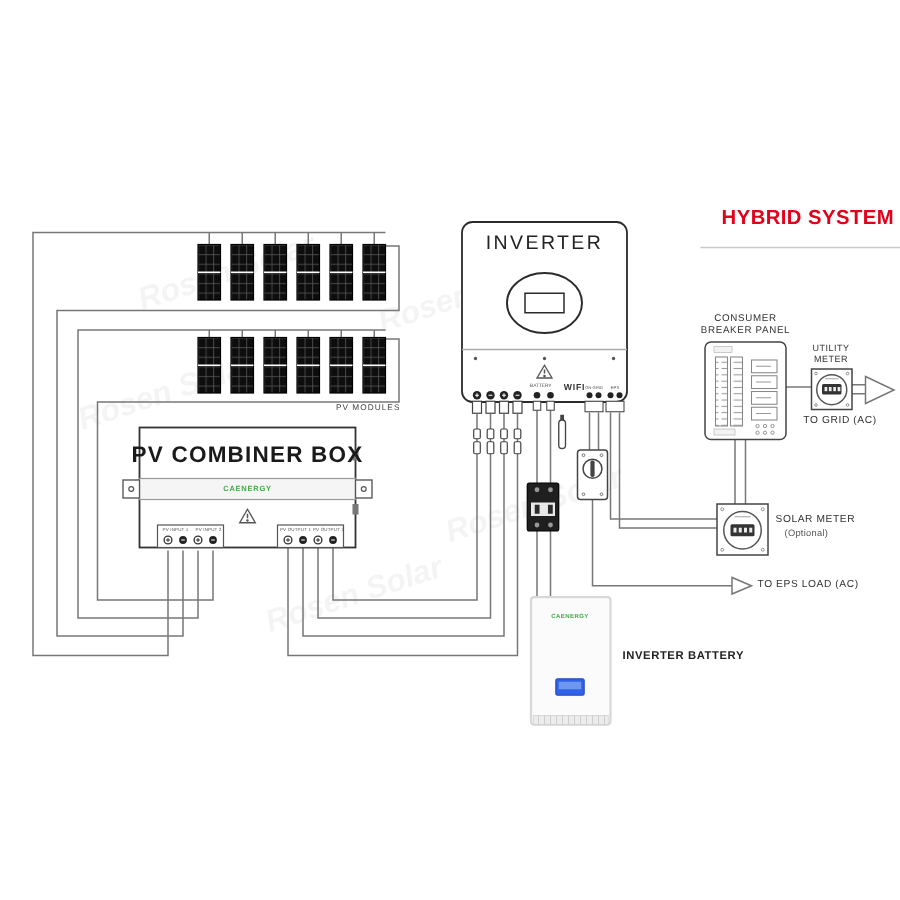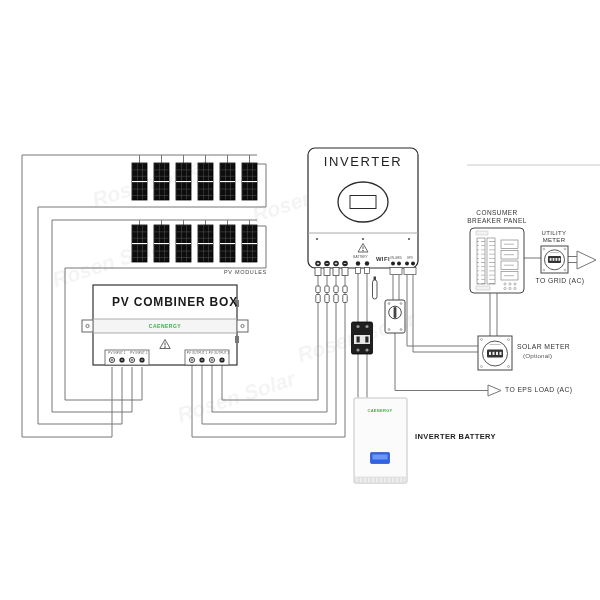--- a/index.html
+++ b/index.html
@@ -4,21 +4,21 @@
 <style>
   html,body{margin:0;padding:0;background:#fff;}
   #stage{position:relative;width:600px;height:600px;background:#ffffff;overflow:hidden;
          font-family:"Liberation Sans",sans-serif;}
   #wiresvg{position:absolute;left:0;top:0;}
   .lbl{position:absolute;white-space:nowrap;color:#333;line-height:1;}
   .ctr{transform:translateX(-50%);}
   .rgt{transform:translateX(-100%);}
   .title{font-size:13.5px;font-weight:700;color:#e2001a;letter-spacing:.3px;}
   .pvmod{font-size:5.5px;letter-spacing:.7px;color:#444;}
-  .comb-title{font-size:12px;font-weight:650;letter-spacing:.8px;color:#1a1a1a;padding-left:20px;}
+  .comb-title{font-size:15px;font-weight:650;letter-spacing:.8px;color:#1a1a1a;}
   .brand{font-weight:700;color:#3fae49;}
   .comb-brand{font-size:5px;letter-spacing:.5px;}
   .batt-brand{font-size:4px;letter-spacing:.3px;}
   .term{font-size:3px;color:#555;letter-spacing:.1px;}
   .inv-title{font-size:13px;font-weight:500;letter-spacing:1.6px;color:#222;}
   .port{color:#555;}
   .port-batt{font-size:3.2px;}
   .port-wifi{font-size:5.8px;font-weight:700;letter-spacing:.5px;color:#333;}
   .port-sm{font-size:2.8px;}
   .anno{font-size:6.5px;letter-spacing:.45px;color:#333;}
@@ -293,20 +293,21 @@
 
     <g>
       <rect x="354" y="398" width="53" height="85" rx="2" fill="#fbfbfb" stroke="#d8d8d8" stroke-width="1.5"></rect>
       <rect x="370.5" y="452.5" width="19" height="11" rx="1" fill="#2f62e8" stroke="#1a3fae" stroke-width="0.6"></rect>
       <rect x="372.5" y="454.5" width="15" height="5" fill="#6e97f2"></rect>
       <rect x="355.5" y="477" width="50" height="6" fill="#ececec" stroke="#d0d0d0" stroke-width="0.5"></rect>
       <path d="M359 477v6M363 477v6M367 477v6M371 477v6M375 477v6M379 477v6M383 477v6M387 477v6M391 477v6M395 477v6M399 477v6M403 477v6" stroke="#c4c4c4" stroke-width="0.5"></path>
     </g>
   </svg>
 
+  <div class="lbl title rgt" style="left:596px;top:138px;">HYBRID SYSTEM</div>
 
   <div class="lbl pvmod rgt" style="left:267px;top:270px;">PV MODULES</div>
 
   <div class="lbl comb-title ctr" style="left:165px;top:296px;">PV COMBINER BOX</div>
   <div class="lbl brand comb-brand ctr" style="left:165px;top:323.5px;">CAENERGY</div>
   <div class="lbl term ctr" style="left:117px;top:352px;">PV INPUT 1</div>
   <div class="lbl term ctr" style="left:139px;top:352px;">PV INPUT 2</div>
   <div class="lbl term ctr" style="left:197px;top:352px;">PV OUTPUT 1</div>
   <div class="lbl term ctr" style="left:219px;top:352px;">PV OUTPUT 2</div>
 

